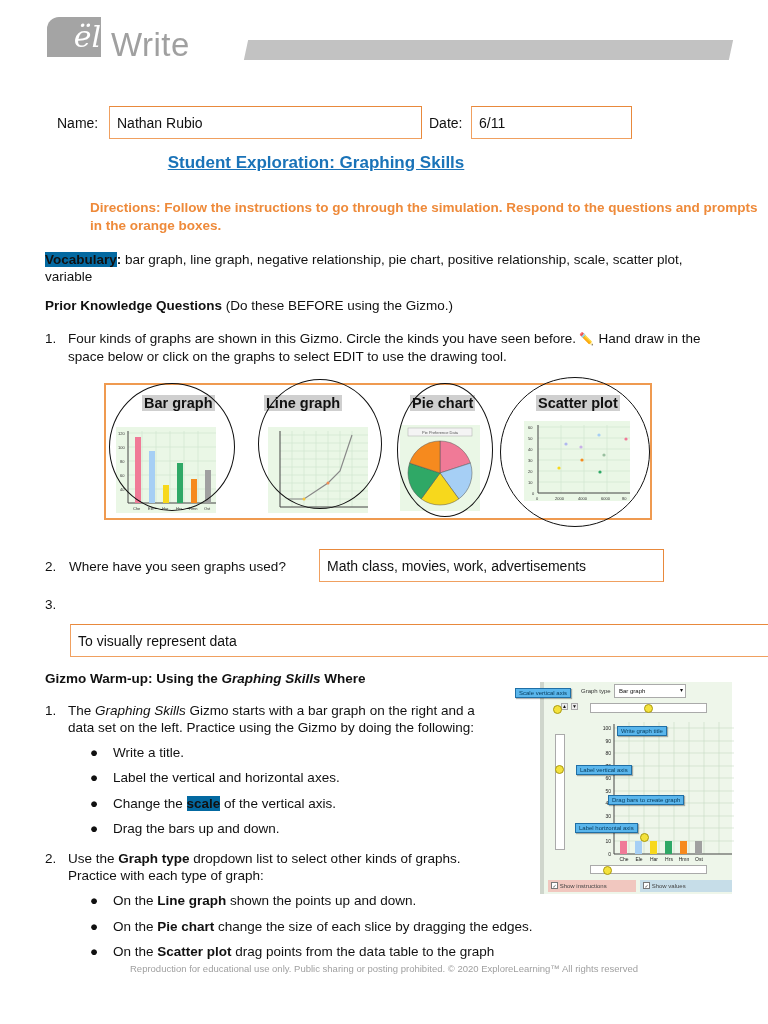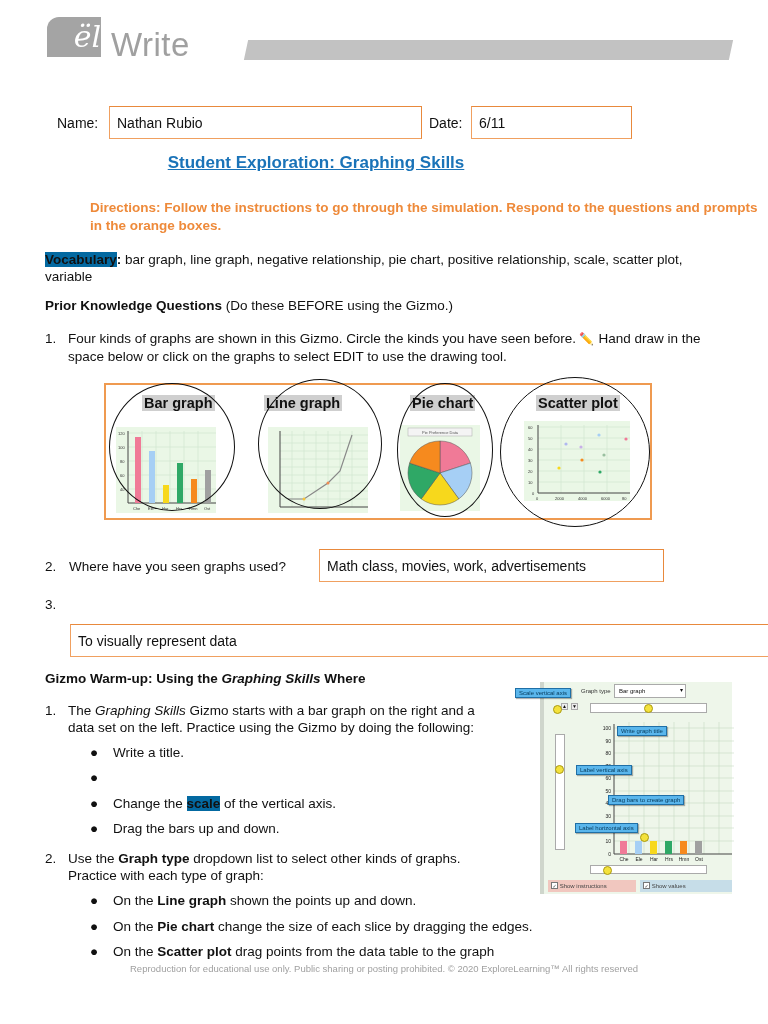--- a/index.html
+++ b/index.html
@@ -222,21 +222,21 @@
 
 <div class="abs q" style="left:45px; top:702px; width:445px; padding-left:23px;">
   <span class="num">1.</span>
   <span>The </span><i>Graphing Skills</i><span> Gizmo starts with a bar graph on the right and a data set on the left. Practice using the Gizmo by doing the following:</span>
 </div>
 
 <div class="abs q" style="left:90px; top:744px; padding-left:23px;">
   <span class="bullet">●</span><span>Write a title.</span>
 </div>
 <div class="abs q" style="left:90px; top:769px; padding-left:23px;">
-  <span class="bullet">●</span>
+  <span class="bullet">●</span><span>Label the vertical and horizontal axes.</span>
 </div>
 <div class="abs q" style="left:90px; top:795px; padding-left:23px;">
   <span class="bullet">●</span><span>Change the </span><b class="hl">scale</b><span> of the vertical axis.</span>
 </div>
 <div class="abs q" style="left:90px; top:820px; padding-left:23px;">
   <span class="bullet">●</span><span>Drag the bars up and down.</span>
 </div>
 
 <div class="abs q" style="left:45px; top:850px; width:445px; padding-left:23px;">
   <span class="num">2.</span>

